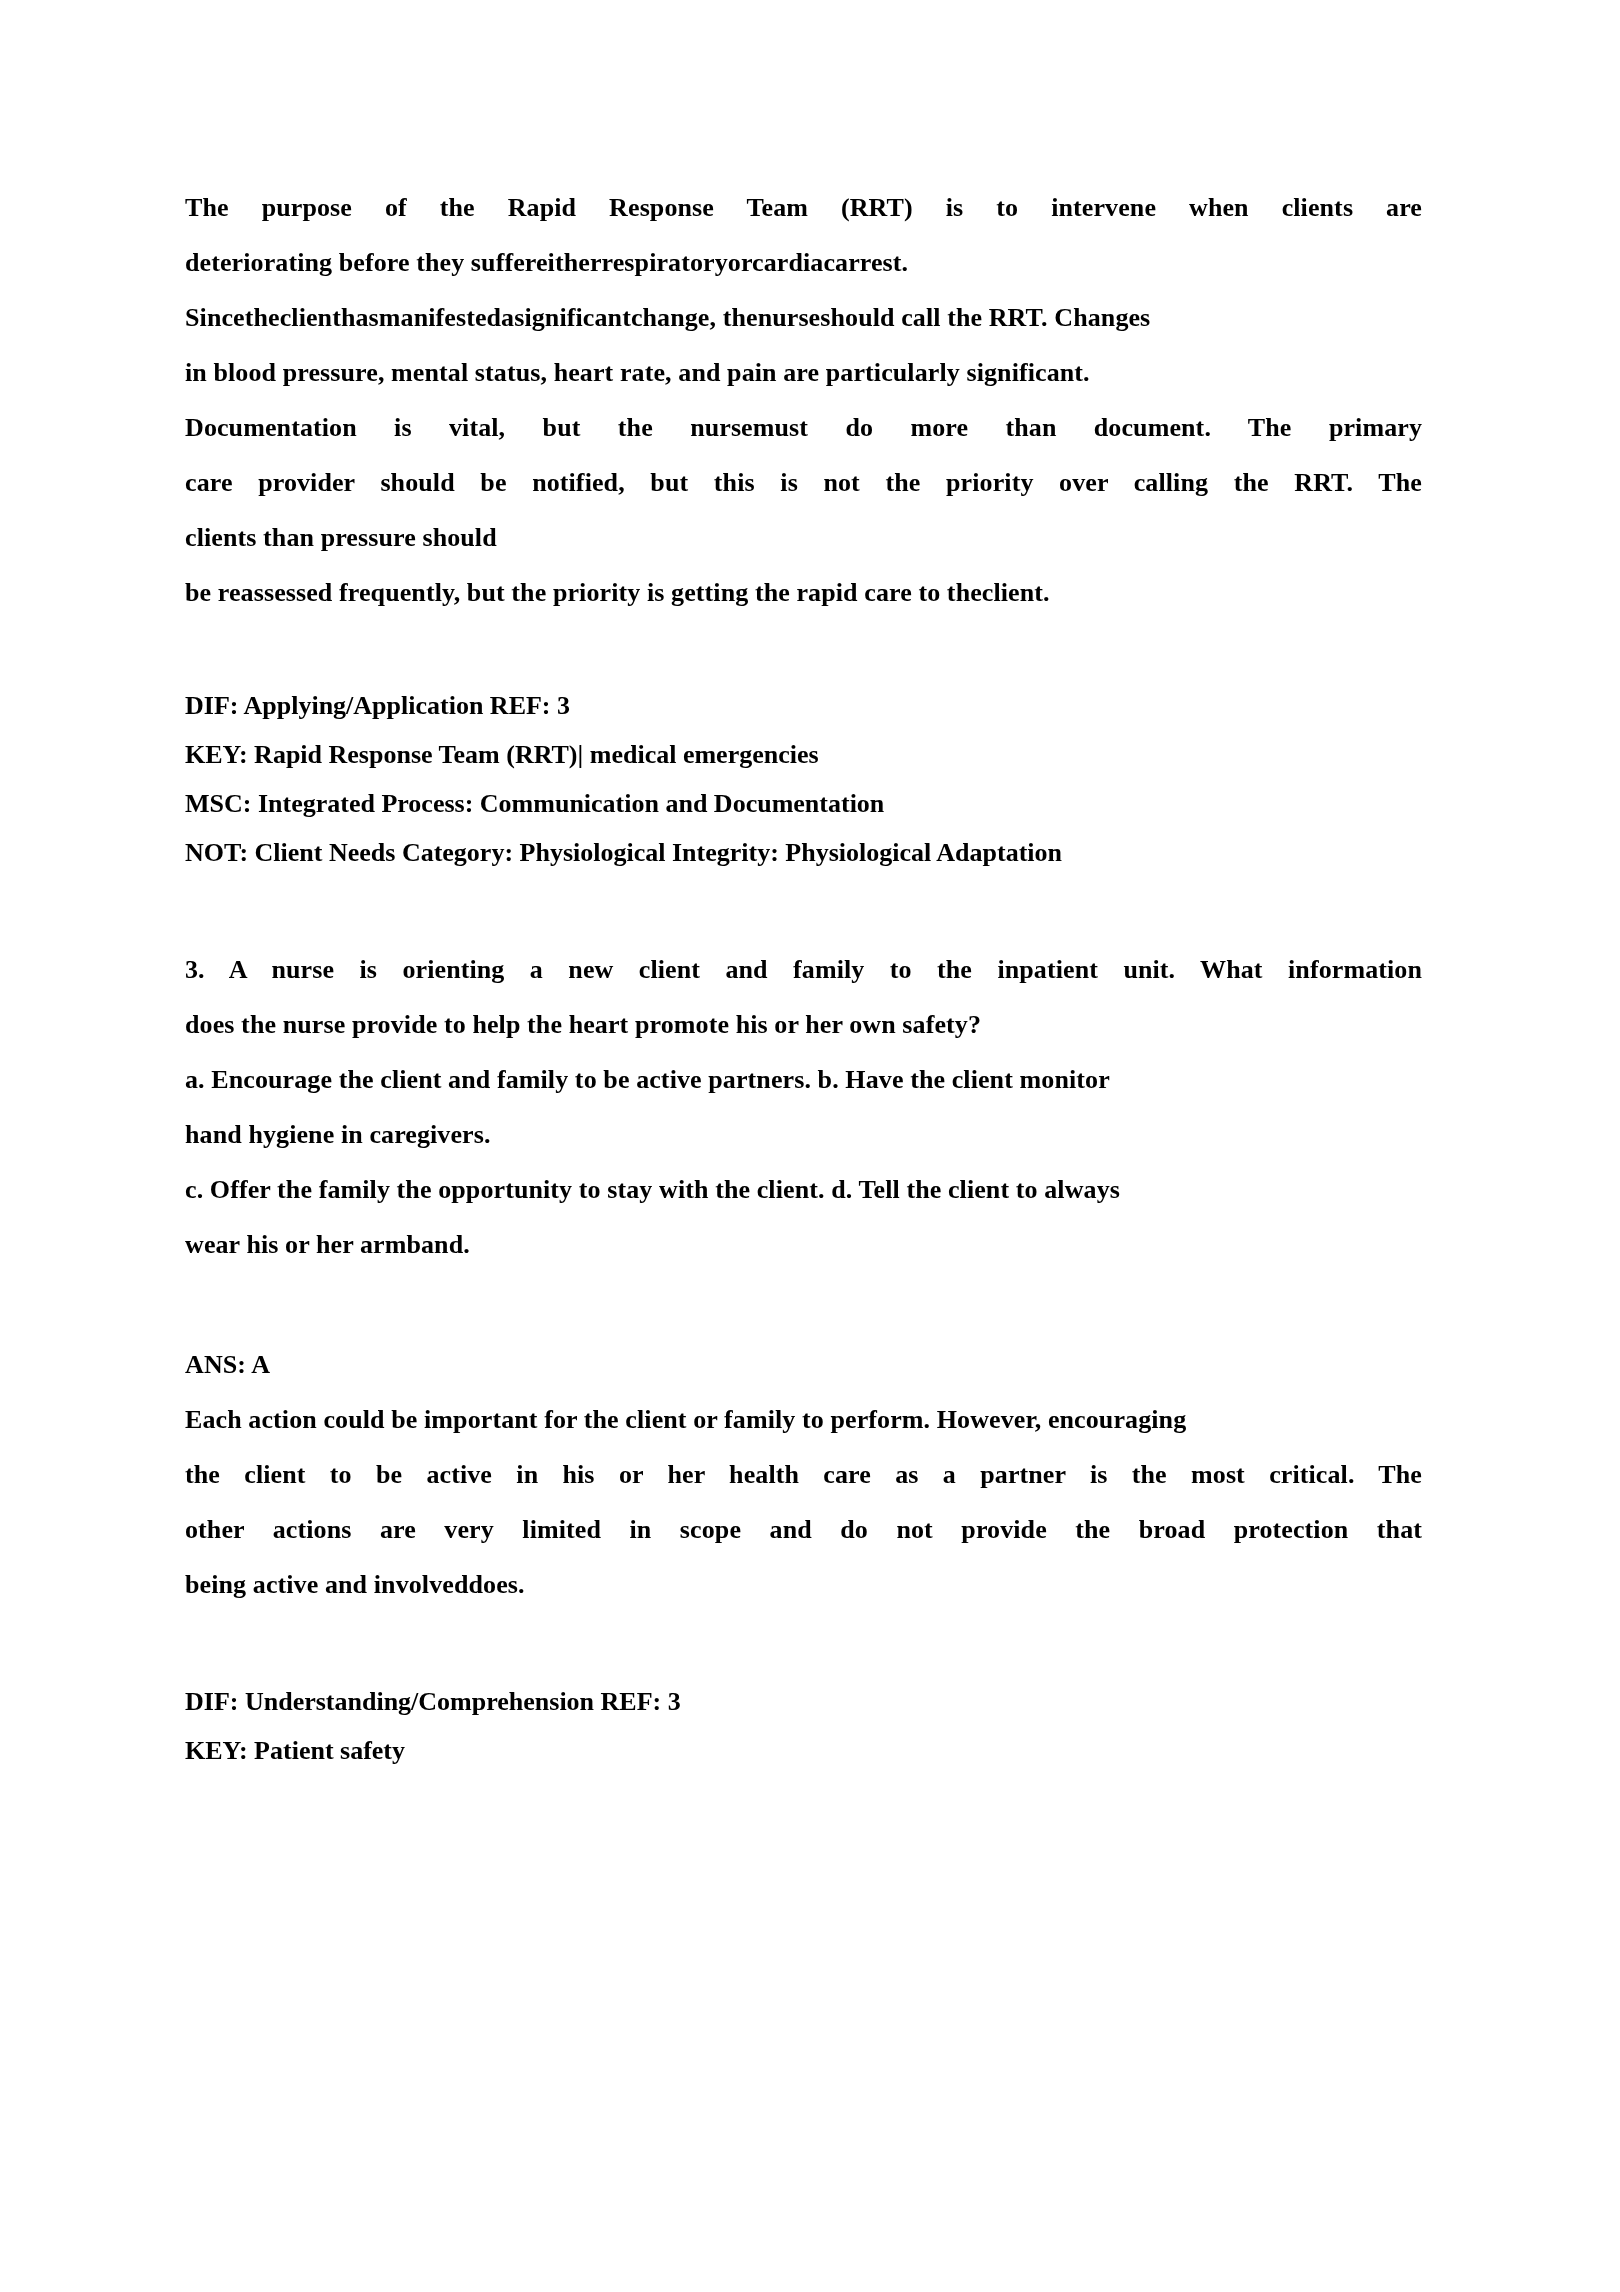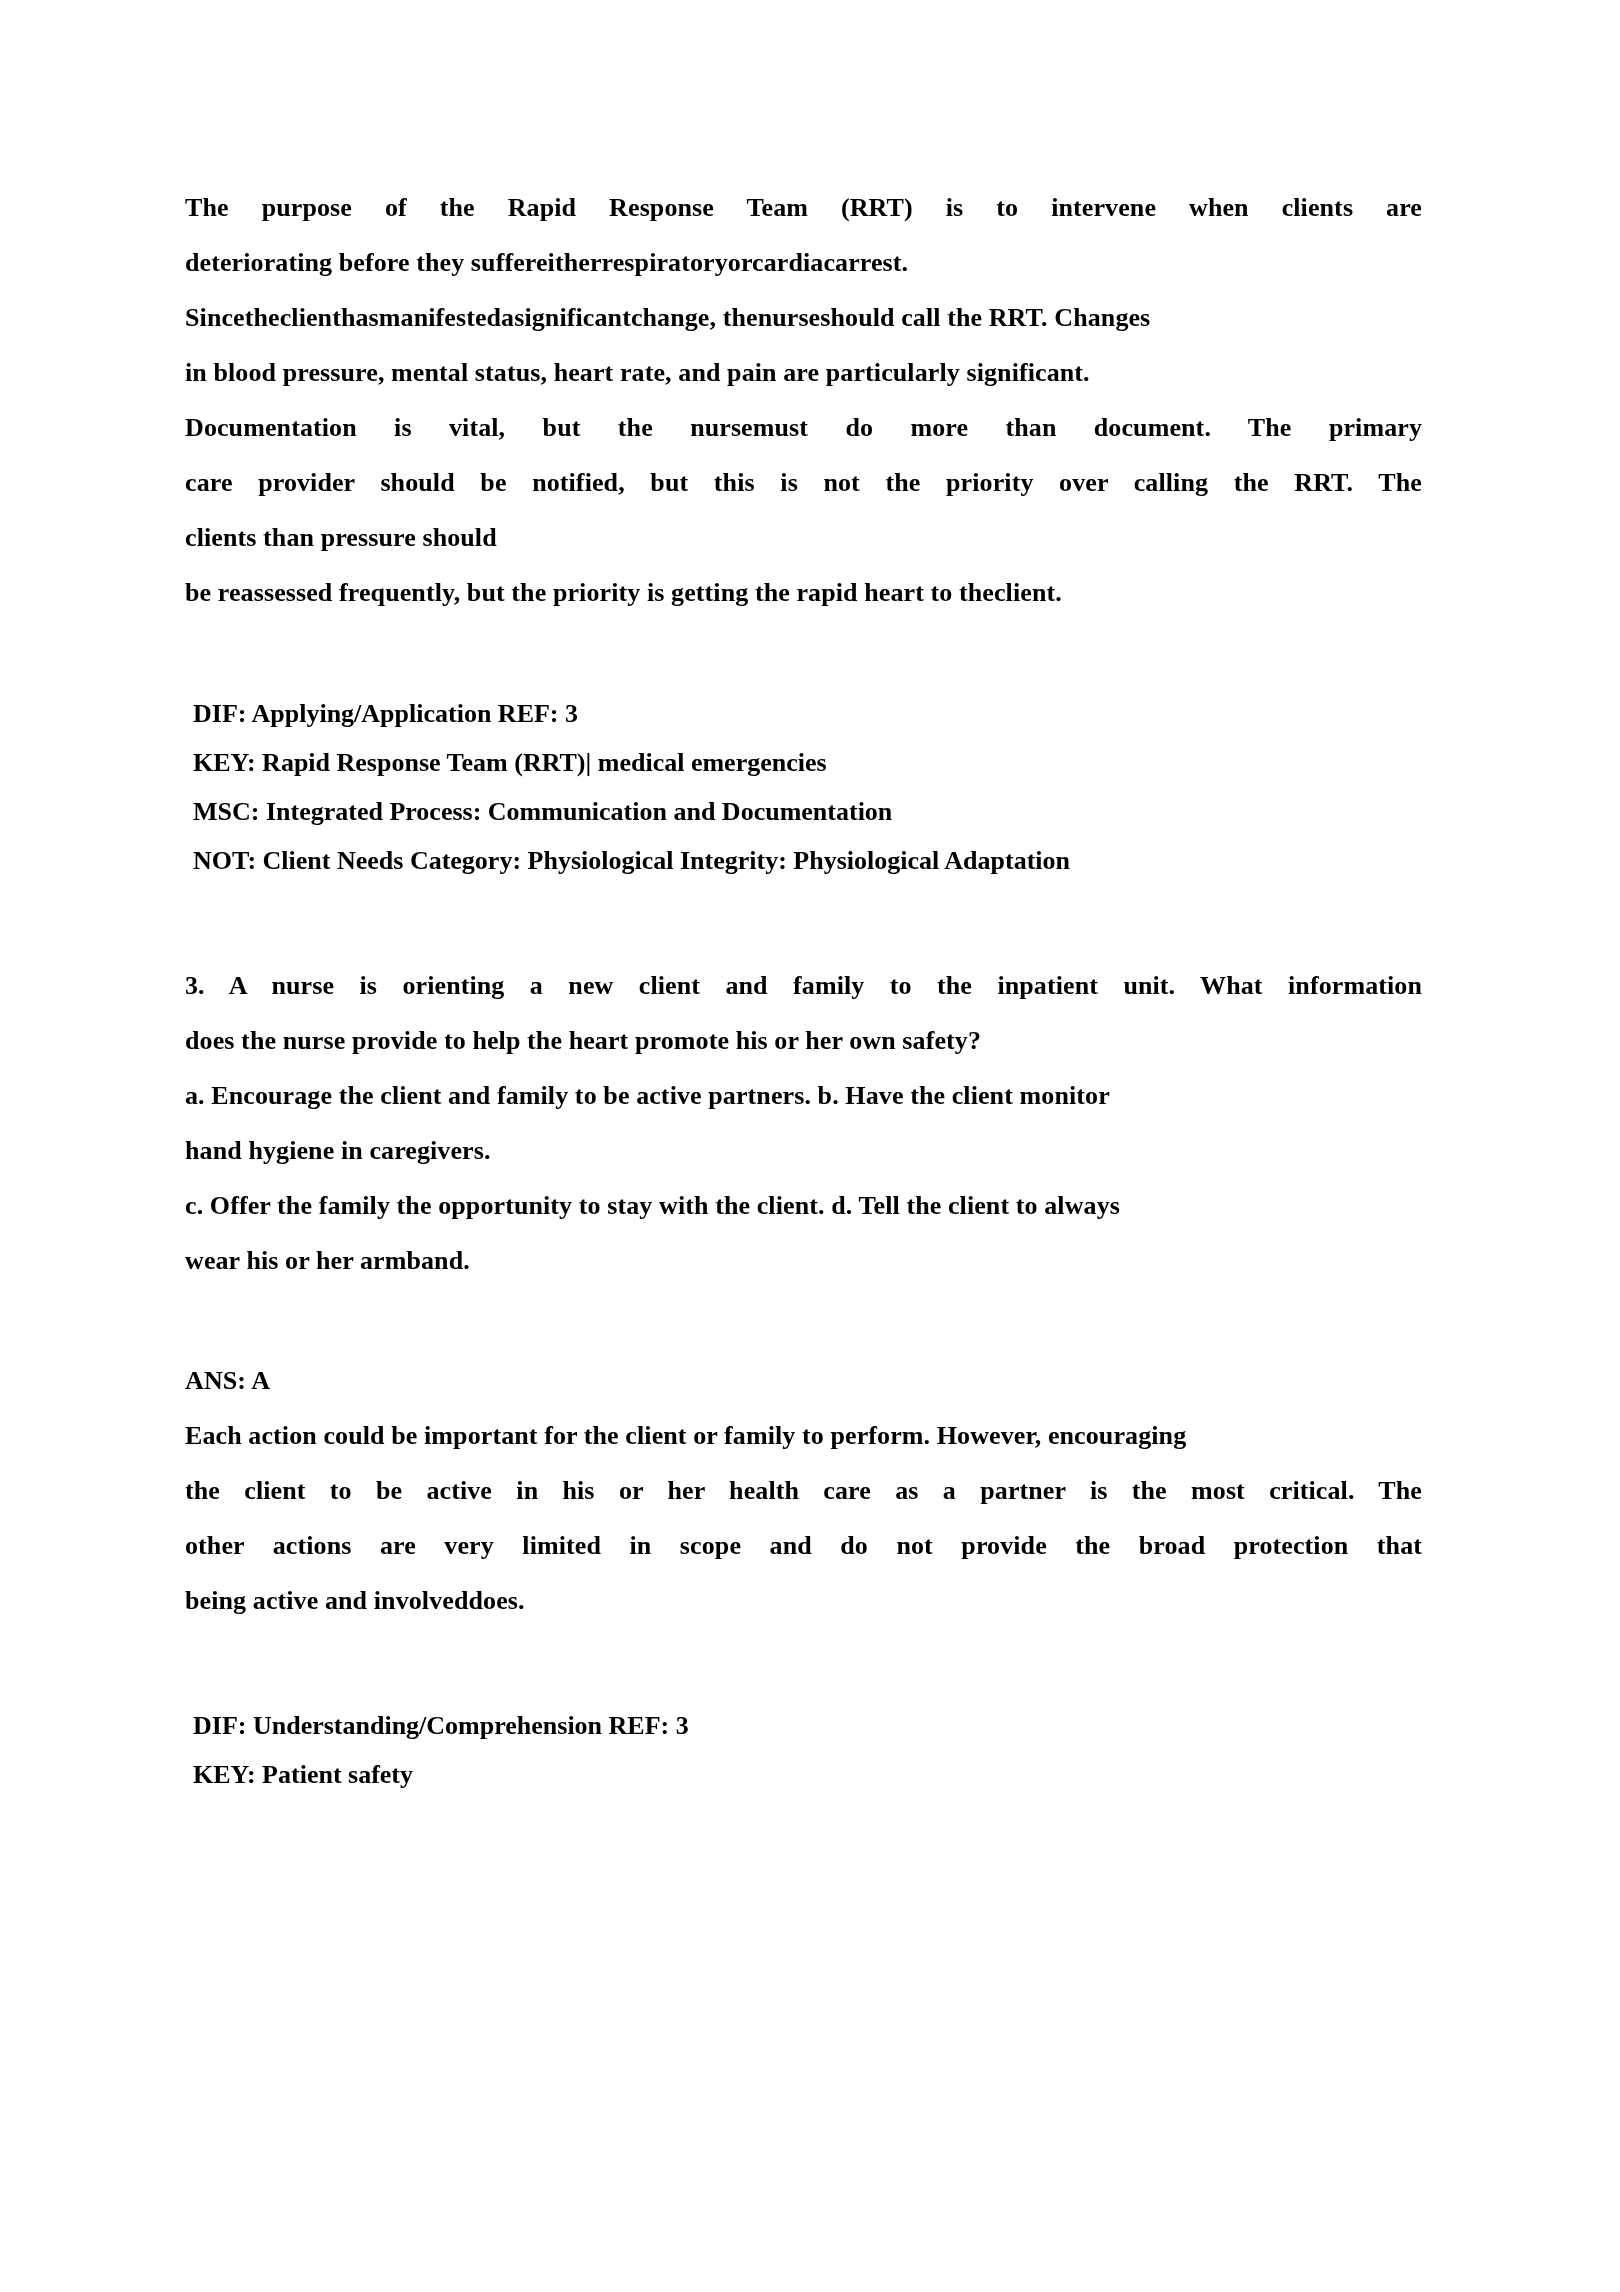--- a/index.html
+++ b/index.html
@@ -38,21 +38,21 @@
   .jline {
     display: block;
     text-align: justify;
     text-align-last: justify;
   }
   .jline-last {
     display: block;
     text-align: left;
   }
   .block {
-    margin: 8px;
+    margin: 0;
   }
   .gap-md { height: 61px; }
   .gap-lg { height: 65px; }
 
   .meta-line {
     font-size: 26px;
     font-weight: bold;
     line-height: 49px;
     margin: 0;
     white-space: nowrap;
@@ -79,21 +79,21 @@
   <div class="content">
 
     <div class="para">
       <span class="jline">The purpose of the Rapid Response Team (RRT) is to intervene when clients are</span>
       <span class="jline-last">deteriorating before they suffereitherrespiratoryorcardiacarrest.</span>
       <span class="jline-last">Sincetheclienthasmanifestedasignificantchange, thenurseshould call the RRT. Changes</span>
       <span class="jline-last">in blood pressure, mental status, heart rate, and pain are particularly significant.</span>
       <span class="jline">Documentation is vital, but the nursemust do more than document. The primary</span>
       <span class="jline">care provider should be notified, but this is not the priority over calling the RRT. The</span>
       <span class="jline-last">clients than pressure should</span>
-      <span class="jline-last">be reassessed frequently, but the priority is getting the rapid heart to theclient.</span>
+      <span class="jline-last">be reassessed frequently, but the priority is getting the rapid care to theclient.</span>
     </div>
 
     <div class="gap-md"></div>
 
     <div class="block">
       <p class="meta-line">DIF: Applying/Application REF: 3</p>
       <p class="meta-line">KEY: Rapid Response Team (RRT)| medical emergencies</p>
       <p class="meta-line">MSC: Integrated Process: Communication and Documentation</p>
       <p class="meta-line">NOT: Client Needs Category: Physiological Integrity: Physiological Adaptation</p>
     </div>

